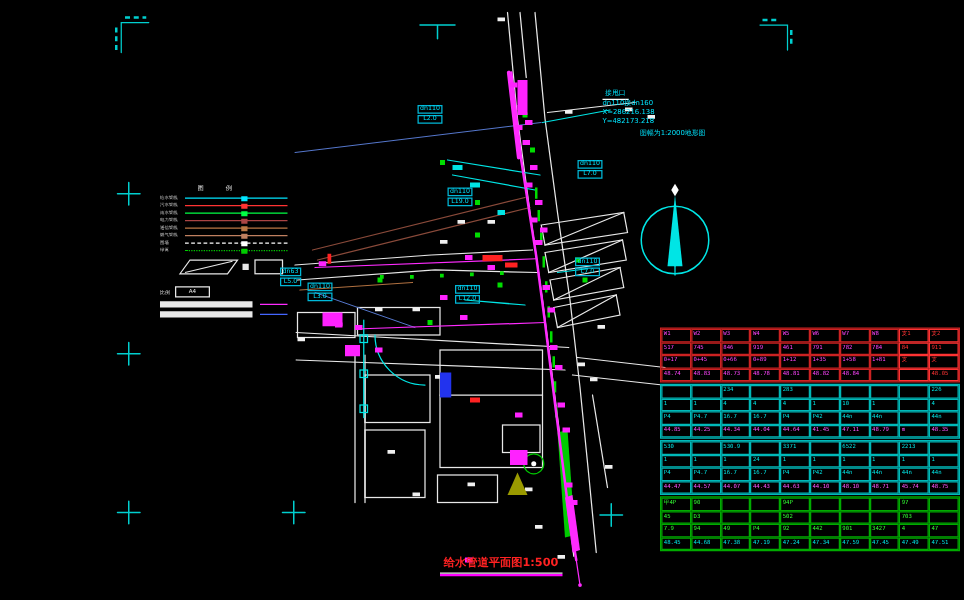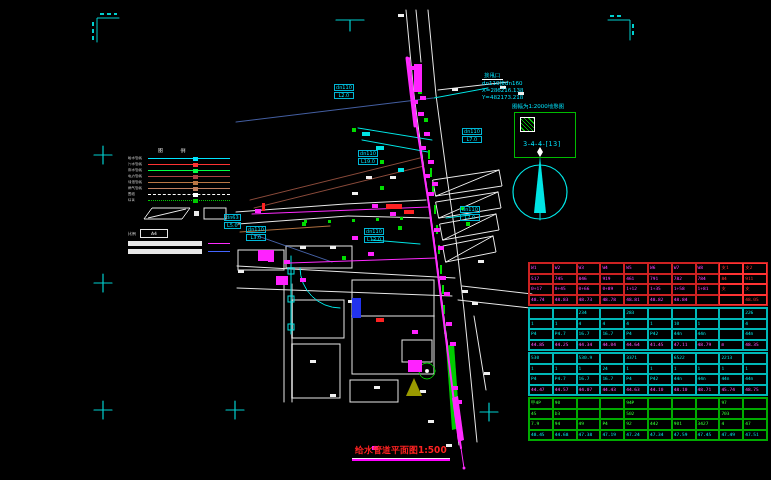--- a/index.html
+++ b/index.html
@@ -337,24 +337,20 @@
   </div>
 
   <div class="callout">
     <span class="c1">接甩口</span>
     <div>dn110接dn160</div>
     <div>X=286216.138</div>
     <div>Y=482173.218</div>
   </div>
 
   <div class="detail-note">图幅为1:2000地形图</div>
-  <div class="detail-box">
-    <div class="hatch"></div>
-    <div class="detail-code">3-4-4-[13]</div>
-  </div>
 
   <div class="ctable">
       <div class="tgroup" style="border-color: rgb(204, 34, 34);">
         <div class="tcell" style="border-color: rgb(204, 34, 34); color: rgb(255, 68, 255);">W1</div>
         <div class="tcell" style="border-color: rgb(204, 34, 34); color: rgb(255, 68, 255);">W2</div>
         <div class="tcell" style="border-color: rgb(204, 34, 34); color: rgb(255, 68, 255);">W3</div>
         <div class="tcell" style="border-color: rgb(204, 34, 34); color: rgb(255, 68, 255);">W4</div>
         <div class="tcell" style="border-color: rgb(204, 34, 34); color: rgb(255, 68, 255);">W5</div>
         <div class="tcell" style="border-color: rgb(204, 34, 34); color: rgb(255, 68, 255);">W6</div>
         <div class="tcell" style="border-color: rgb(204, 34, 34); color: rgb(255, 68, 255);">W7</div>

